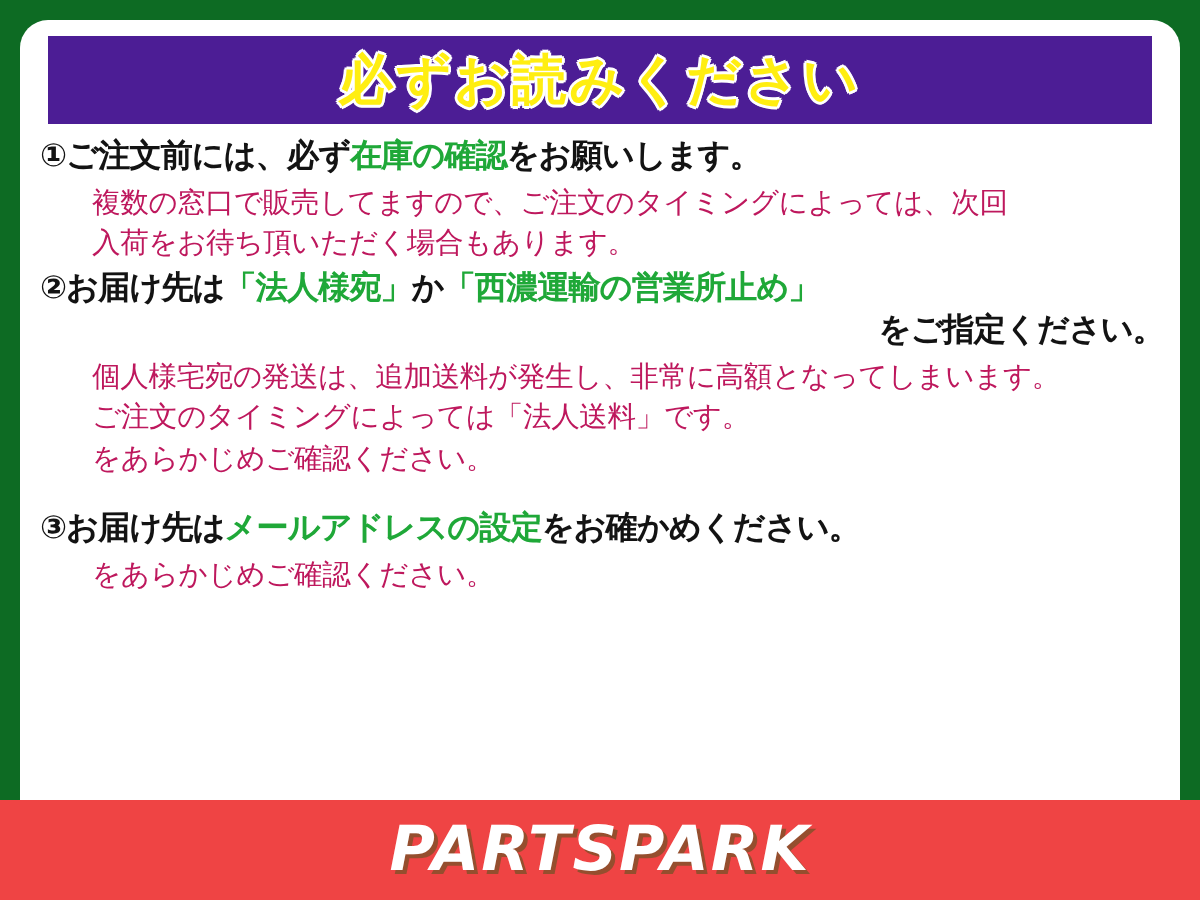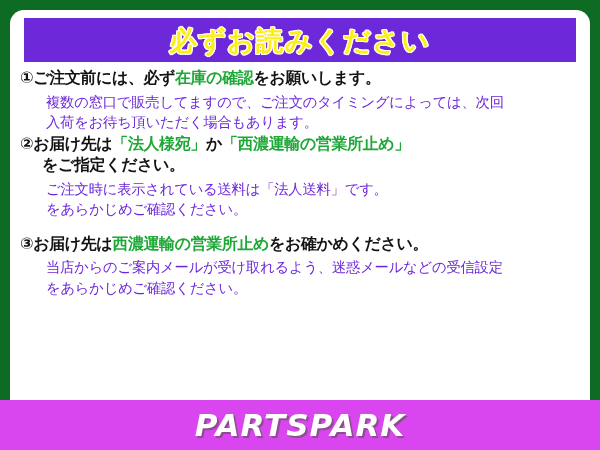--- a/index.html
+++ b/index.html
@@ -36,21 +36,21 @@
     overflow: hidden;
   }
 
   
   .header-band {
     position: absolute;
     left: 14px;
     top: 8px;
     width: 552px;
     height: 44px;
-    background: #6d28d9;
+    background: #4c1d95;
     box-sizing: border-box;
     display: flex;
     align-items: center;
     justify-content: center;
   }
   .header-title {
     color: #ffee11;
     font-size: 27px;
     font-weight: bold;
     letter-spacing: 1.5px;
@@ -80,29 +80,30 @@
   .item-heading {
     font-size: 16px;
     font-weight: bold;
     color: #131313;
     line-height: 1.30;
     letter-spacing: -0.4px;
     white-space: nowrap;
   }
   .heading-line2 {
     padding-left: 22px;
+    text-align: right;
   }
 
   .accent {
     color: #1fa838;
   }
 
   .subtext {
     font-size: 14.3px;
-    color: #6d28d9;
+    color: #be185d;
     line-height: 1.42;
     letter-spacing: -0.2px;
     padding-left: 26px;
     margin-top: 3px;
     white-space: nowrap;
   }
   .subtext div {
     white-space: nowrap;
   }
 
@@ -110,21 +111,21 @@
   #item-2 { }
   #item-3 { margin-top: 14px; }
 
   
   .footer-band {
     position: absolute;
     left: 0;
     top: 400px;
     width: 600px;
     height: 50px;
-    background: #d946ef;
+    background: #ef4444;
     display: flex;
     align-items: center;
     justify-content: center;
   }
   .brand {
     color: #ffffff;
     font-size: 31px;
     font-weight: bold;
     font-style: italic;
     letter-spacing: 1px;
@@ -150,29 +151,29 @@
         <div class="subtext">
           <div>複数の窓口で販売してますので、ご注文のタイミングによっては、次回</div>
           <div>入荷をお待ち頂いただく場合もあります。</div>
         </div>
       </div>
 
       <div class="item" id="item-2">
         <div class="item-heading"><span>②</span><span>お届け先は</span><span class="accent">「法人様宛」</span><span>か</span><span class="accent">「西濃運輸の営業所止め」</span></div>
         <div class="item-heading heading-line2">をご指定ください。</div>
         <div class="subtext">
-          <div>ご注文時に表示されている送料は「法人送料」です。</div>
+          <div>個人様宅宛の発送は、追加送料が発生し、非常に高額となってしまいます。</div>
+          <div>ご注文のタイミングによっては「法人送料」です。</div>
           <div>をあらかじめご確認ください。</div>
         </div>
       </div>
 
       <div class="item" id="item-3">
-        <div class="item-heading"><span>③</span><span>お届け先は</span><span class="accent">西濃運輸の営業所止め</span><span>をお確かめください。</span></div>
+        <div class="item-heading"><span>③</span><span>お届け先は</span><span class="accent">メールアドレスの設定</span><span>をお確かめください。</span></div>
         <div class="subtext">
-          <div>当店からのご案内メールが受け取れるよう、迷惑メールなどの受信設定</div>
           <div>をあらかじめご確認ください。</div>
         </div>
       </div>
 
     </div>
   </div>
 
   <div class="footer-band">
     <span class="brand">PARTSPARK</span>
   </div>

